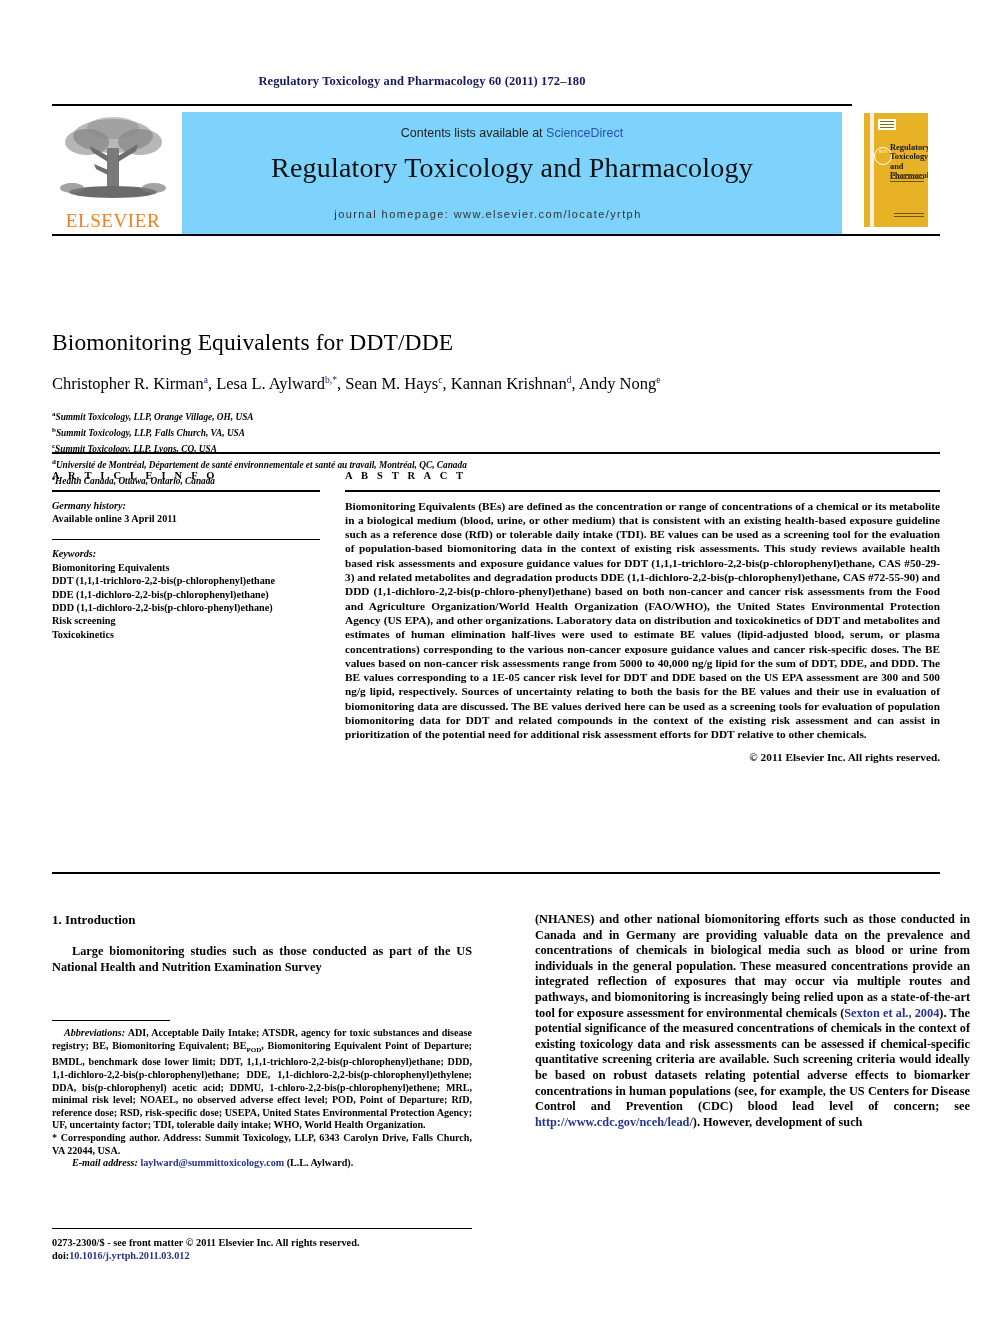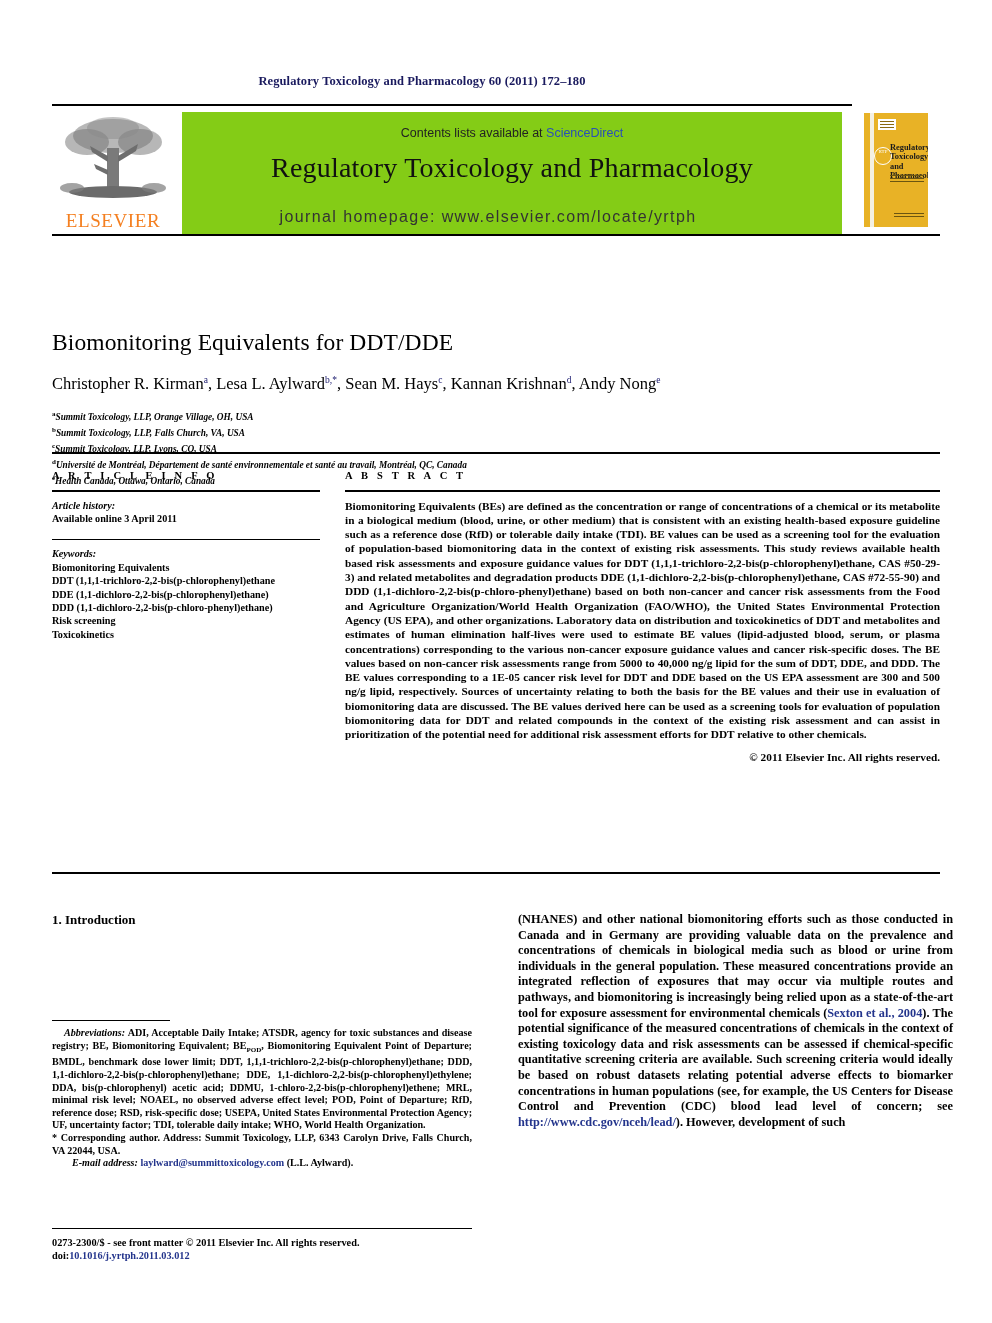--- a/index.html
+++ b/index.html
@@ -62,21 +62,21 @@
     font-family: "Liberation Serif", serif;
     font-size: 19px;
     letter-spacing: 0.6px;
     color: #F47F20;
   }
   .mast-center {
     position: absolute;
     left: 130px; top: 8px;
     width: 660px;
     height: 124px;
-    background: #84cc16;
+    background: #7dd3fc;
   }
   .contents-line {
     position: absolute;
     left: 0; top: 14px;
     width: 660px;
     text-align: center;
     font-family: "Liberation Sans", sans-serif;
     font-size: 12.5px;
     color: #222;
   }
@@ -92,21 +92,21 @@
     font-size: 28px;
     color: #111;
     letter-spacing: 0.2px;
   }
   .homepage-line {
     position: absolute;
     left: 0; top: 96px;
     width: 612px;
     text-align: center;
     font-family: "Liberation Sans", sans-serif;
-    font-size: 16px;
+    font-size: 11px;
     letter-spacing: 1.4px;
     color: #333;
   }
   .cover-thumb {
     position: absolute;
     left: 800px; top: 0px;
     width: 88px; height: 132px;
     background: #ffffff;
   }
   .cover-inner {
@@ -285,21 +285,21 @@
   }
 
   
   .col-left {
     position: absolute;
     left: 52px; top: 912px;
     width: 420px;
   }
   .col-right {
     position: absolute;
-    left: 518px; top: 912px;
+    left: 535px; top: 912px;
     width: 435px;
   }
   .h2 {
     font-family: "Liberation Serif", serif;
     font-weight: bold;
     font-size: 13px;
     margin: 0 0 16px 0;
   }
   .para {
     font-size: 12.3px;
@@ -423,21 +423,21 @@
         <div><sup>d</sup>Université de Montréal, Département de santé environnementale et santé au travail, Montréal, QC, Canada</div>
         <div><sup>e</sup>Health Canada, Ottawa, Ontario, Canada</div>
       </div>
   </div>
 
   <div class="rule-thick" style="top:452px"></div>
 
   <div class="info-col">
     <div class="sec-head">A R T I C L E   I N F O</div>
     <div class="hr-thin"></div>
-    <div class="info-lbl">Article history:</div>
+    <div class="info-lbl">Germany history:</div>
     <div class="info-txt">Available online 3 April 2011</div>
     <div class="info-gap"></div>
     <div class="hr-thin"></div>
     <div class="info-lbl">Keywords:</div>
     <div class="kw-list">
         <div>Biomonitoring Equivalents</div>
         <div>DDT (1,1,1-trichloro-2,2-bis(p-chlorophenyl)ethane</div>
         <div>DDE (1,1-dichloro-2,2-bis(p-chlorophenyl)ethane)</div>
         <div>DDD (1,1-dichloro-2,2-bis(p-chloro-phenyl)ethane)</div>
         <div>Risk screening</div>
@@ -449,20 +449,21 @@
     <div class="sec-head">A B S T R A C T</div>
     <div class="hr-thin"></div>
     <div class="abs-body">Biomonitoring Equivalents (BEs) are defined as the concentration or range of concentrations of a chemical or its metabolite in a biological medium (blood, urine, or other medium) that is consistent with an existing health-based exposure guideline such as a reference dose (RfD) or tolerable daily intake (TDI). BE values can be used as a screening tool for the evaluation of population-based biomonitoring data in the context of existing risk assessments. This study reviews available health based risk assessments and exposure guidance values for DDT (1,1,1-trichloro-2,2-bis(p-chlorophenyl)ethane, CAS #50-29-3) and related metabolites and degradation products DDE (1,1-dichloro-2,2-bis(p-chlorophenyl)ethane, CAS #72-55-90) and DDD (1,1-dichloro-2,2-bis(p-chloro-phenyl)ethane) based on both non-cancer and cancer risk assessments from the Food and Agriculture Organization/World Health Organization (FAO/WHO), the United States Environmental Protection Agency (US EPA), and other organizations. Laboratory data on distribution and toxicokinetics of DDT and metabolites and estimates of human elimination half-lives were used to estimate BE values (lipid-adjusted blood, serum, or plasma concentrations) corresponding to the various non-cancer exposure guidance values and cancer risk-specific doses. The BE values based on non-cancer risk assessments range from 5000 to 40,000 ng/g lipid for the sum of DDT, DDE, and DDD. The BE values corresponding to a 1E-05 cancer risk level for DDT and DDE based on the US EPA assessment are 300 and 500 ng/g lipid, respectively. Sources of uncertainty relating to both the basis for the BE values and their use in evaluation of biomonitoring data are discussed. The BE values derived here can be used as a screening tools for evaluation of population biomonitoring data for DDT and related compounds in the context of the existing risk assessment and can assist in prioritization of the potential need for additional risk assessment efforts for DDT relative to other chemicals.</div>
     <div class="abs-copy">© 2011 Elsevier Inc. All rights reserved.</div>
   </div>
 
   <div class="rule-thick" style="top:872px"></div>
 
   <div class="col-left">
     <h2 class="h2">1. Introduction</h2>
+    <p class="para indent">Large biomonitoring studies such as those conducted as part of the US National Health and Nutrition Examination Survey</p>
   </div>
 
   <div class="col-right">
     <p class="para"><span>(NHANES) and other national biomonitoring efforts such as those conducted in Canada and in Germany are providing valuable data on the prevalence and concentrations of chemicals in biological media such as blood or urine from individuals in the general population. These measured concentrations provide an integrated reflection of exposures that may occur via multiple routes and pathways, and biomonitoring is increasingly being relied upon as a state-of-the-art tool for exposure assessment for environmental chemicals (</span><span class="lnk">Sexton et al., 2004</span><span>). The potential significance of the measured concentrations of chemicals in the context of existing toxicology data and risk assessments can be assessed if chemical-specific quantitative screening criteria are available. Such screening criteria would ideally be based on robust datasets relating potential adverse effects to biomarker concentrations in human populations (see, for example, the US Centers for Disease Control and Prevention (CDC) blood lead level of concern; see </span><span class="lnk">http://www.cdc.gov/nceh/lead/</span><span>). However, development of such</span></p>
   </div>
 
   <div class="footnotes">
     <div class="fn-rule"></div>
     <p class="fn fn-indent"><i>Abbreviations:</i> ADI, Acceptable Daily Intake; ATSDR, agency for toxic substances and disease registry; BE, Biomonitoring Equivalent; BE<sub>POD</sub>, Biomonitoring Equivalent Point of Departure; BMDL, benchmark dose lower limit; DDT, 1,1,1-trichloro-2,2-bis(p-chlorophenyl)ethane; DDD, 1,1-dichloro-2,2-bis(p-chlorophenyl)ethane; DDE, 1,1-dichloro-2,2-bis(p-chlorophenyl)ethylene; DDA, bis(p-chlorophenyl) acetic acid; DDMU, 1-chloro-2,2-bis(p-chlorophenyl)ethene; MRL, minimal risk level; NOAEL, no observed adverse effect level; POD, Point of Departure; RfD, reference dose; RSD, risk-specific dose; USEPA, United States Environmental Protection Agency; UF, uncertainty factor; TDI, tolerable daily intake; WHO, World Health Organization.</p>
     <p class="fn"> <span>*</span> Corresponding author. Address: Summit Toxicology, LLP, 6343 Carolyn Drive, Falls Church, VA 22044, USA.</p>

